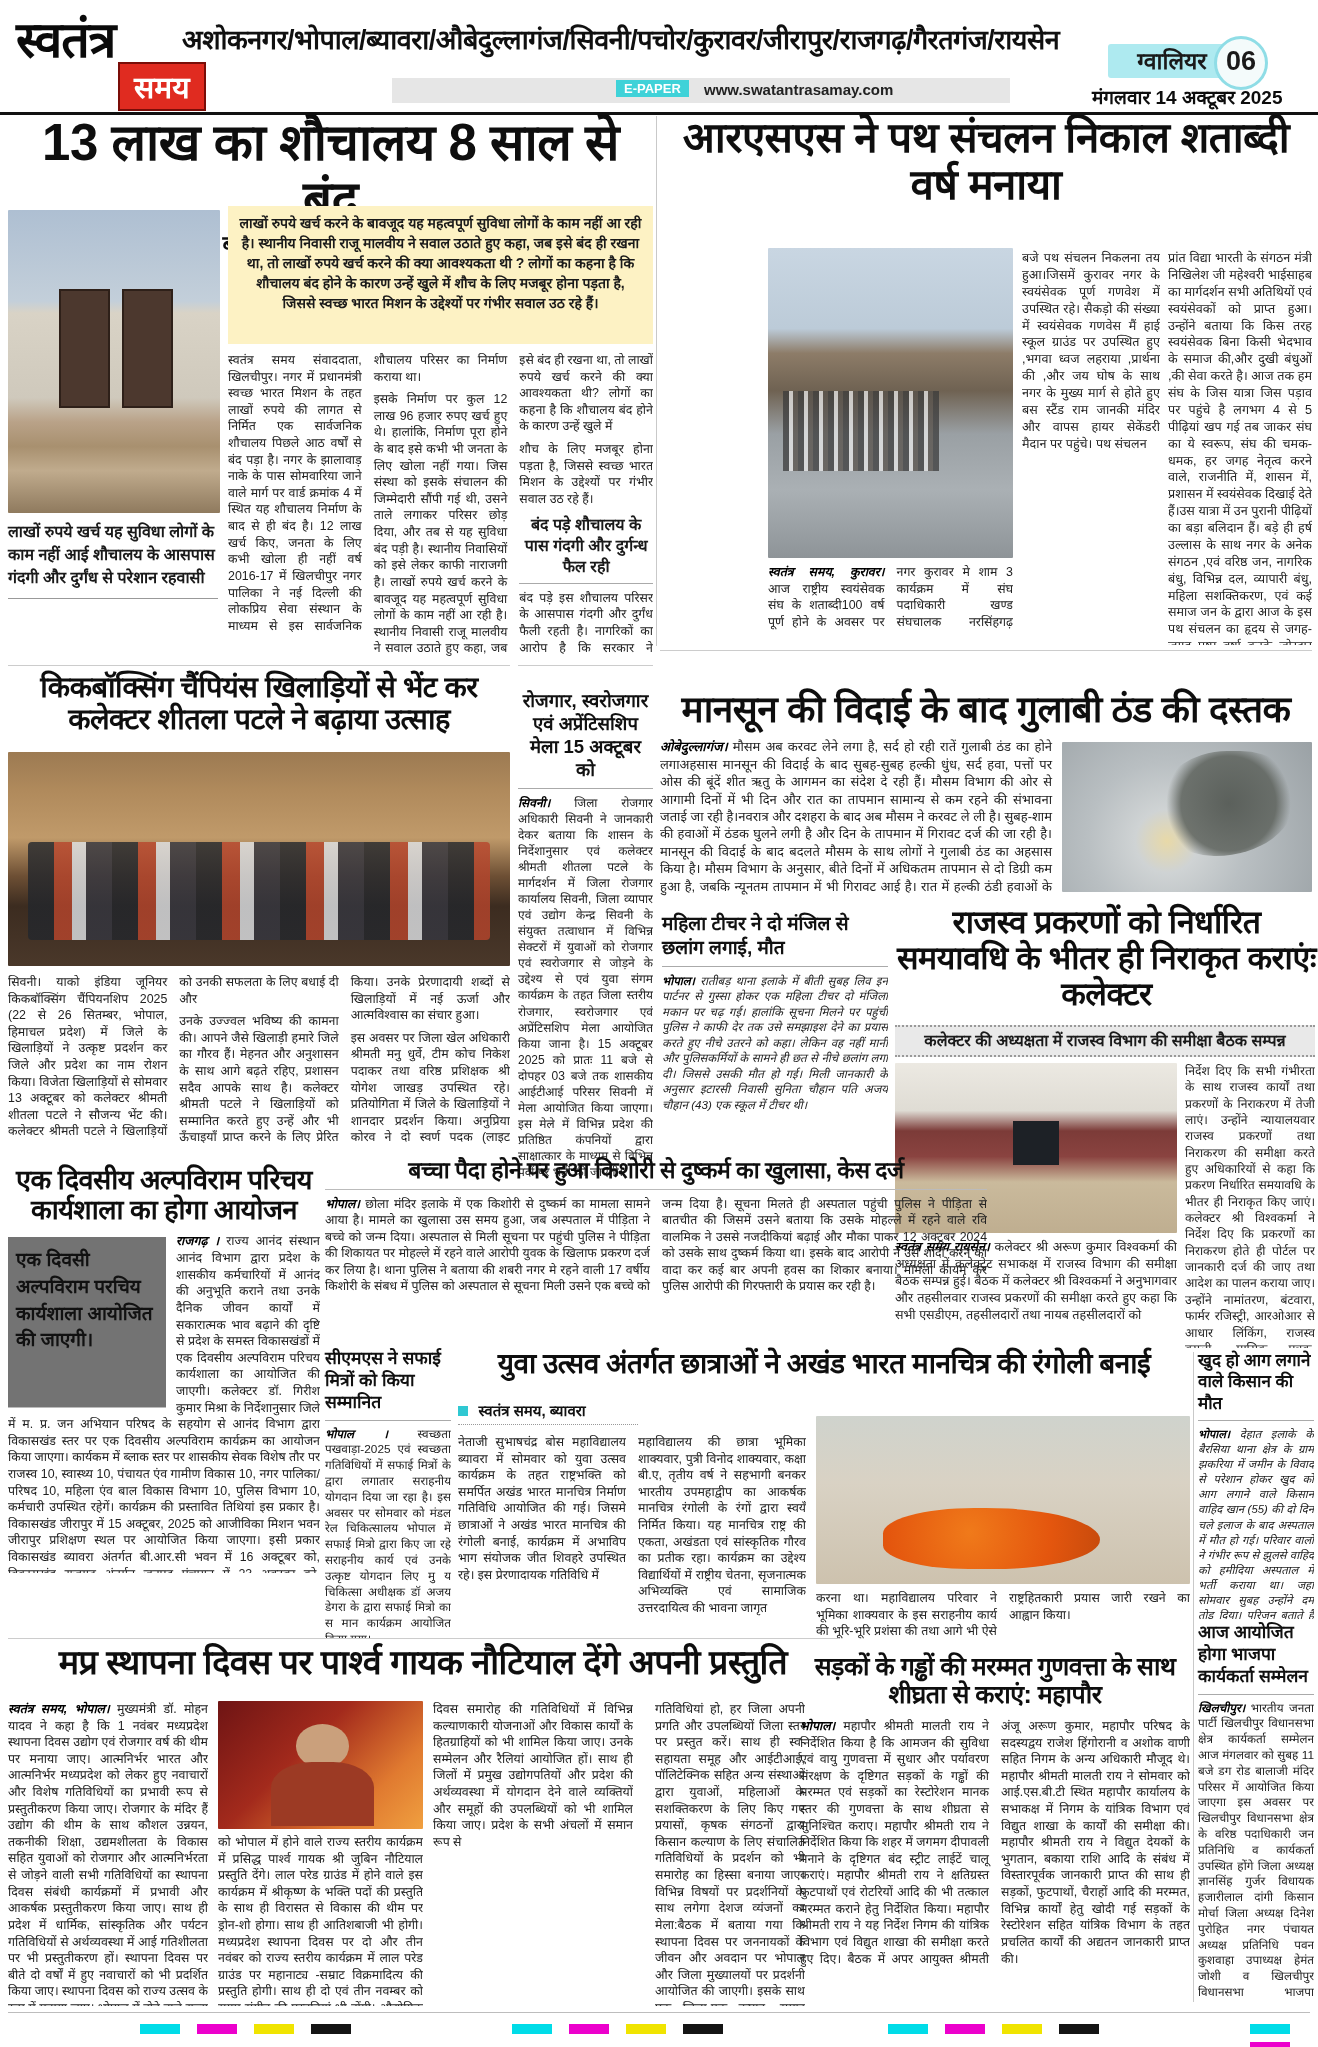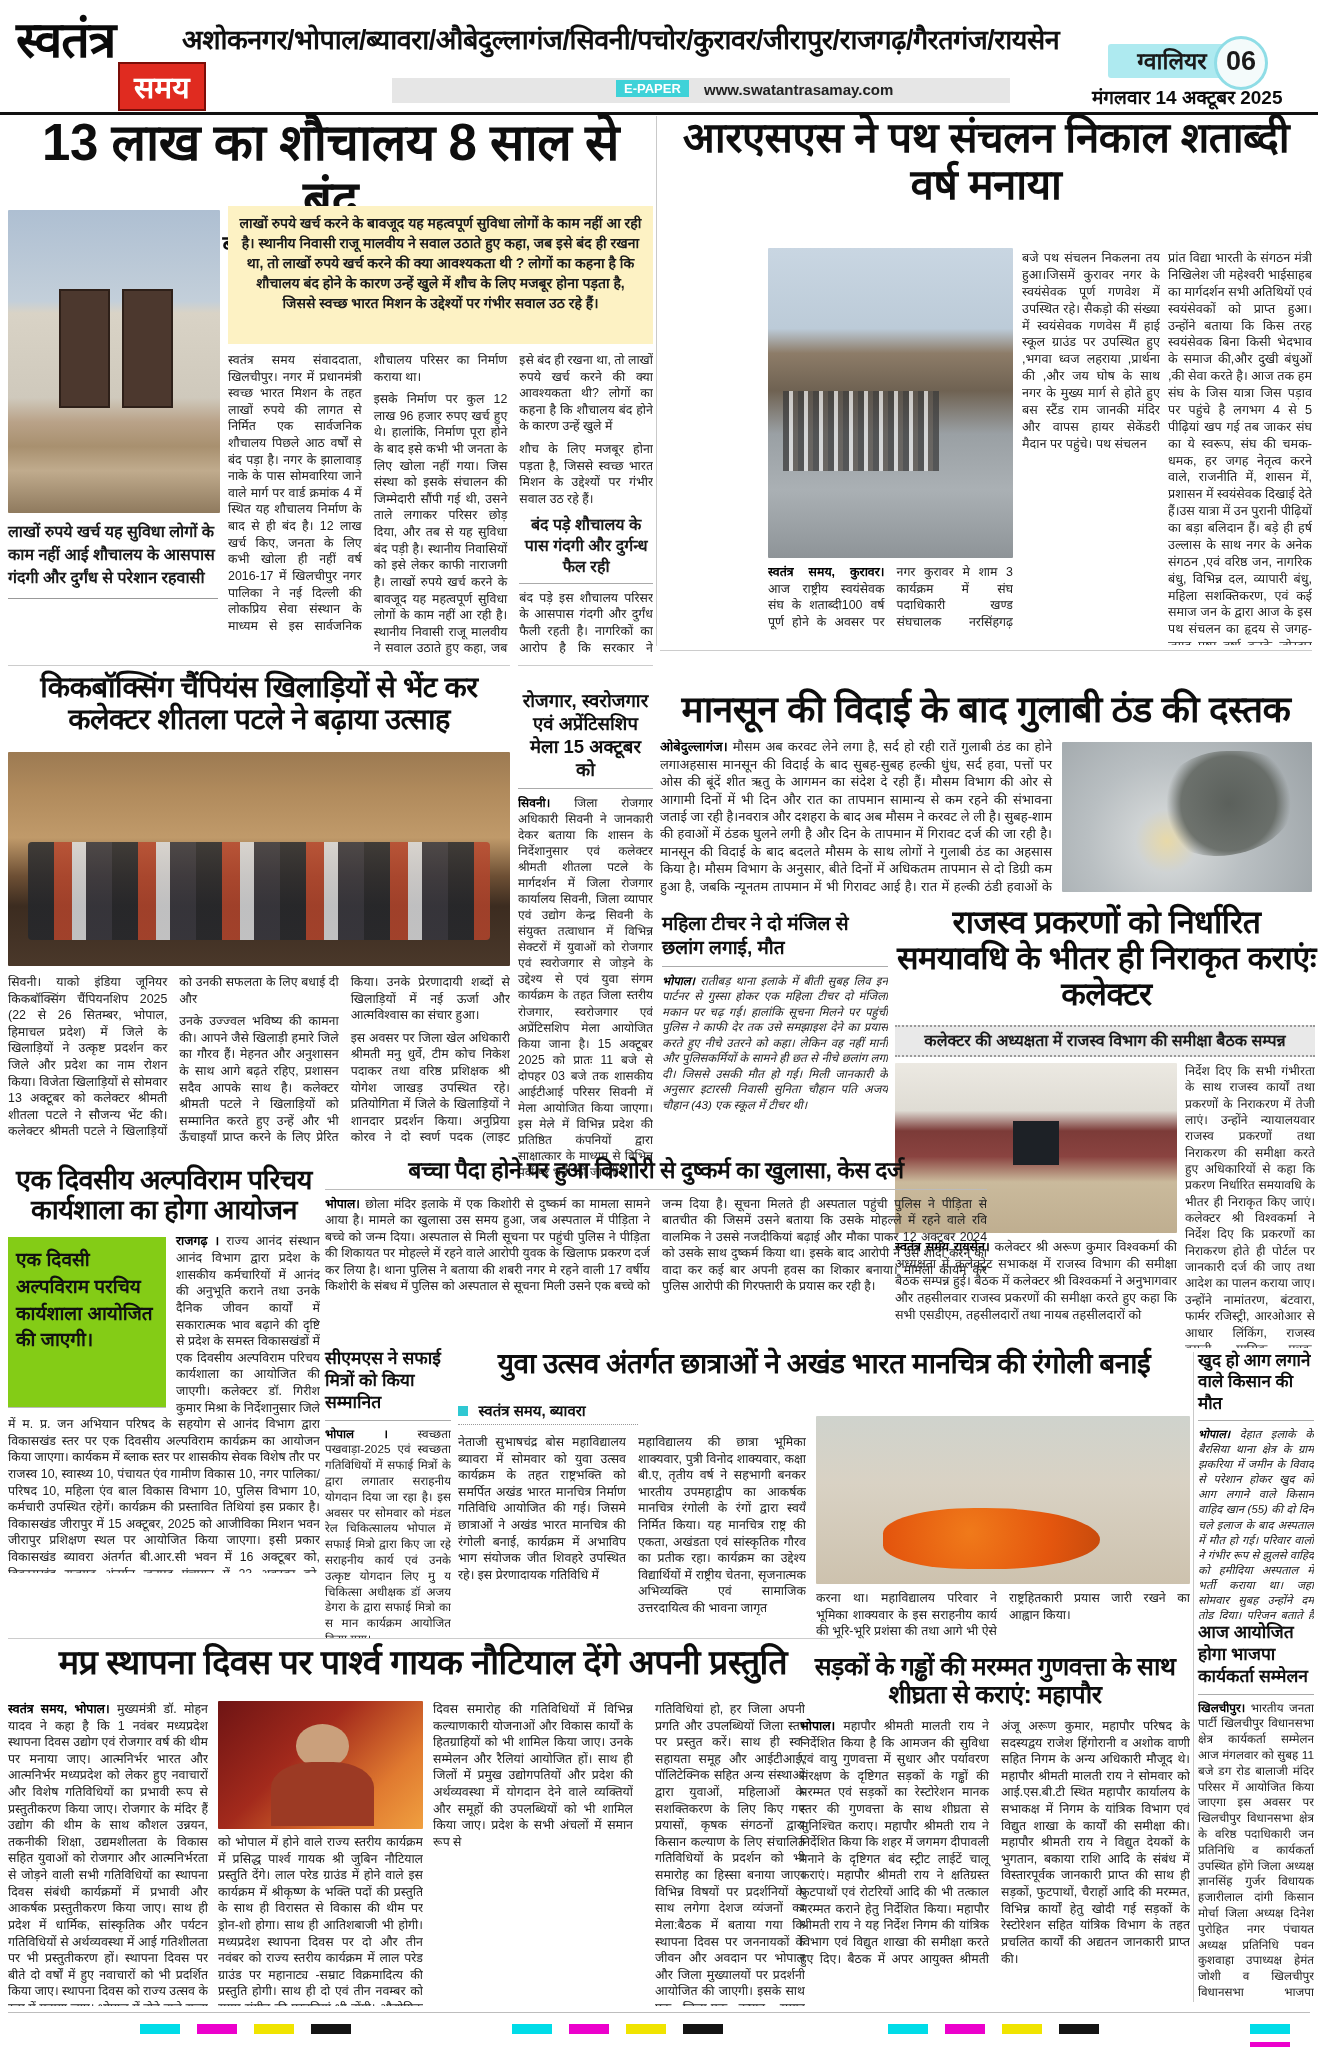--- a/index.html
+++ b/index.html
@@ -1,21 +1,21 @@
 <!DOCTYPE html>
 <html lang="hi"><head>
 <meta charset="utf-8">
 <style>
   html,body{margin:0;padding:0;background:#fff;}
   #page{position:relative;width:1318px;height:2047px;background:#fff;overflow:hidden;
         font-family:"Liberation Sans", sans-serif;color:#1a1a1a;}
   .art{position:absolute;}
   .hl{font-weight:800;color:#0e0e0e;text-align:center;line-height:1.12;letter-spacing:-0.5px;}
   .body-txt{font-size:12.4px;line-height:1.34;text-align:justify;color:#222;}
-  .body-txt b{color:#000;}
+  .body-txt b{color:#000;font-style:italic;}
   .cols3{column-count:3;column-gap:12px;}
   .cols2{column-count:2;column-gap:12px;}
   .small-hl{font-weight:800;line-height:1.25;color:#111;border-bottom:1px solid #aaa;padding-bottom:6px;margin-bottom:6px;}
   .photo{position:absolute;border-radius:1px;}
   .cap{font-weight:700;}
   .dotted-strip{background:#e9e9e9;border-top:2px dotted #999;border-bottom:2px dotted #999;}
   
   #masthead{position:absolute;left:0;top:0;width:1318px;height:112px;border-bottom:3px solid #111;}
   #logo1{position:absolute;left:16px;top:4px;font-size:50px;font-weight:900;color:#0a0a0a;letter-spacing:-1px;text-align:center;}
   #logo2{position:absolute;left:118px;top:62px;background:#e02b20;color:#fff;font-size:30px;font-weight:900;
@@ -44,21 +44,21 @@
   .ph-fog .tree{position:absolute;right:6%;top:6%;width:55%;height:70%;border-radius:50% 42% 60% 40%;
       background:radial-gradient(circle,#4a4f49 0%,#5d625c 55%,transparent 72%);opacity:.85;}
   .ph-meet{background:linear-gradient(180deg,#ece9e2 0%,#dfdcd4 28%,#7c3b38 40%,#8a4340 55%,#caba9c 70%,#bfae90 100%);}
   .ph-meet .scr{position:absolute;left:42%;top:34%;width:16%;height:26%;background:#1d2126;}
   .ph-rang{background:linear-gradient(180deg,#cfd3cd 0%,#d9d2c4 40%,#cdc2ae 100%);}
   .ph-rang .map{position:absolute;left:18%;top:55%;width:58%;height:36%;border-radius:48% 60% 55% 45%;
       background:radial-gradient(circle at 40% 40%,#f07a1a 0%,#e4560e 60%,#c64a0c 100%);}
   .ph-sing{background:linear-gradient(135deg,#6e1414 0%,#a32a1c 40%,#e07a30 75%,#f0a040 100%);}
   .ph-sing .face{position:absolute;left:38%;top:18%;width:26%;height:34%;border-radius:50%;background:#caa07c;}
   .ph-sing .coat{position:absolute;left:26%;top:48%;width:50%;height:50%;border-radius:40% 40% 0 0;background:#9c3a24;}
-  .graybox{background:#84cc16;font-size:19px;font-weight:800;line-height:1.4;padding:10px 8px;color:#111;
+  .graybox{background:#737373;font-size:19px;font-weight:800;line-height:1.4;padding:10px 8px;color:#111;
       float:left;width:142px;height:150px;margin:4px 10px 4px 0;border-bottom:1px solid #bbb;}
   .byline{font-weight:800;font-size:15px;color:#111;}
   .bull{display:inline-block;width:10px;height:10px;background:#2fc8d2;margin-right:6px;}
   .ital{font-style:italic;}
   .vr{position:absolute;width:1px;background:#c9c9c9;}
   .hr{position:absolute;height:1px;background:#bdbdbd;}
   .cmyk{position:absolute;top:2020px;height:10px;}
   .cmyk span{display:inline-block;width:40px;height:10px;margin-right:17px;}
   .c1{background:#00dce8;} .c2{background:#ec00cc;} .c3{background:#f0e400;} .c4{background:#141414;}
 </style>

